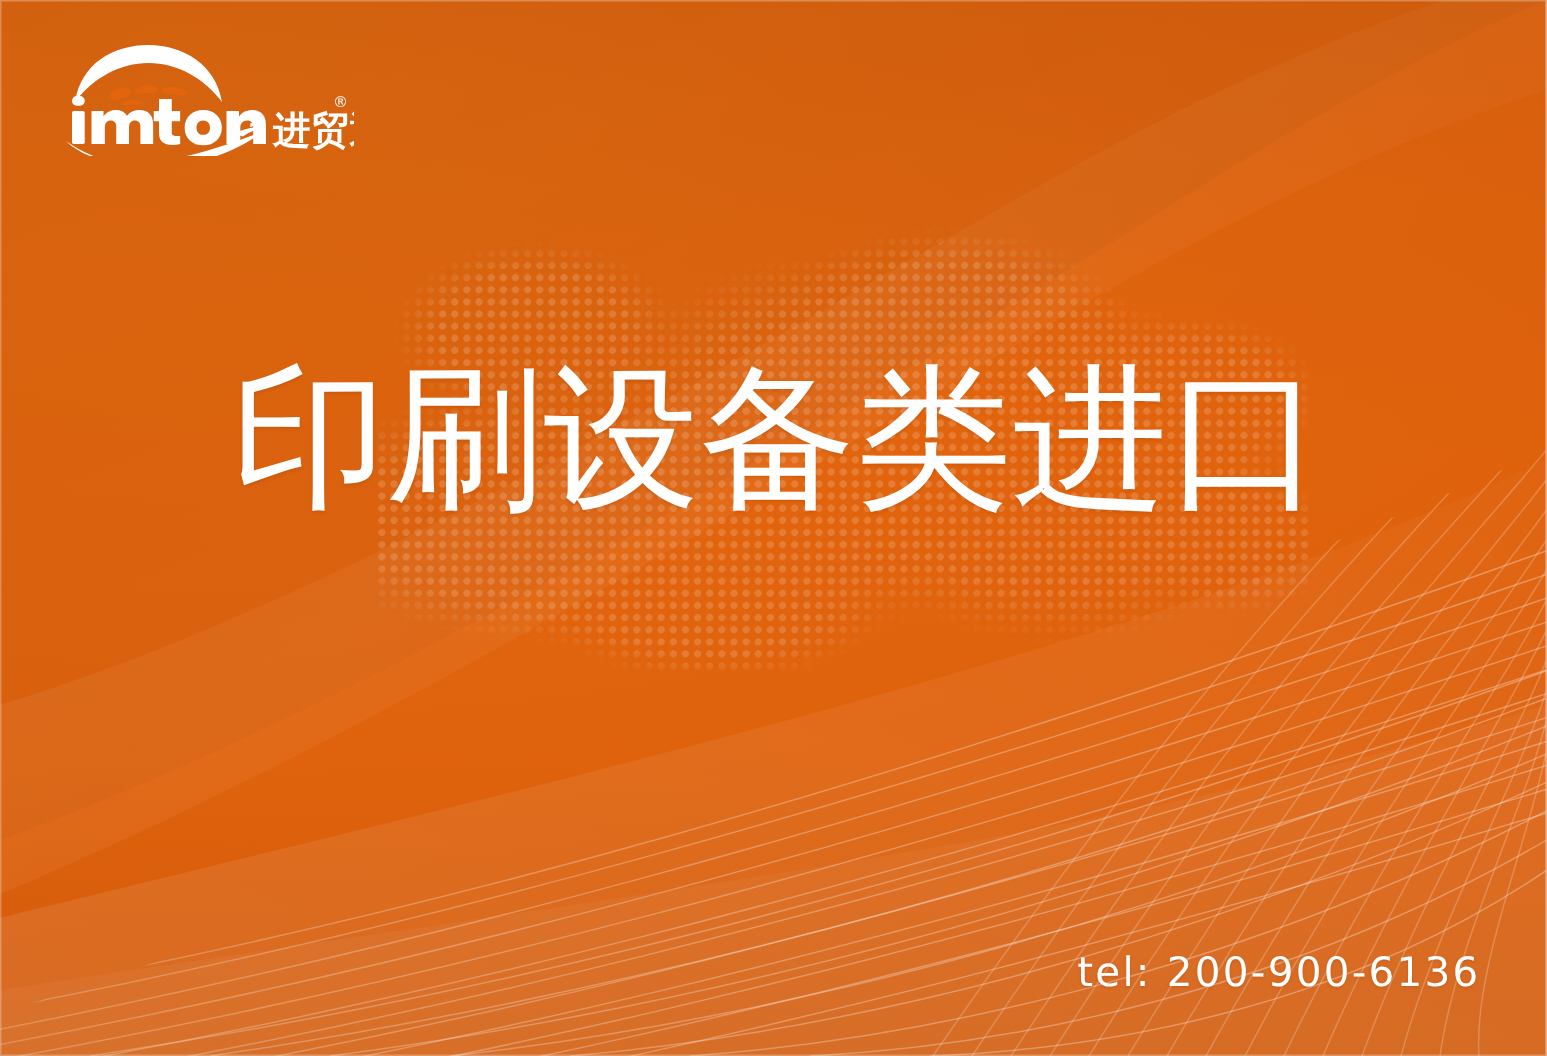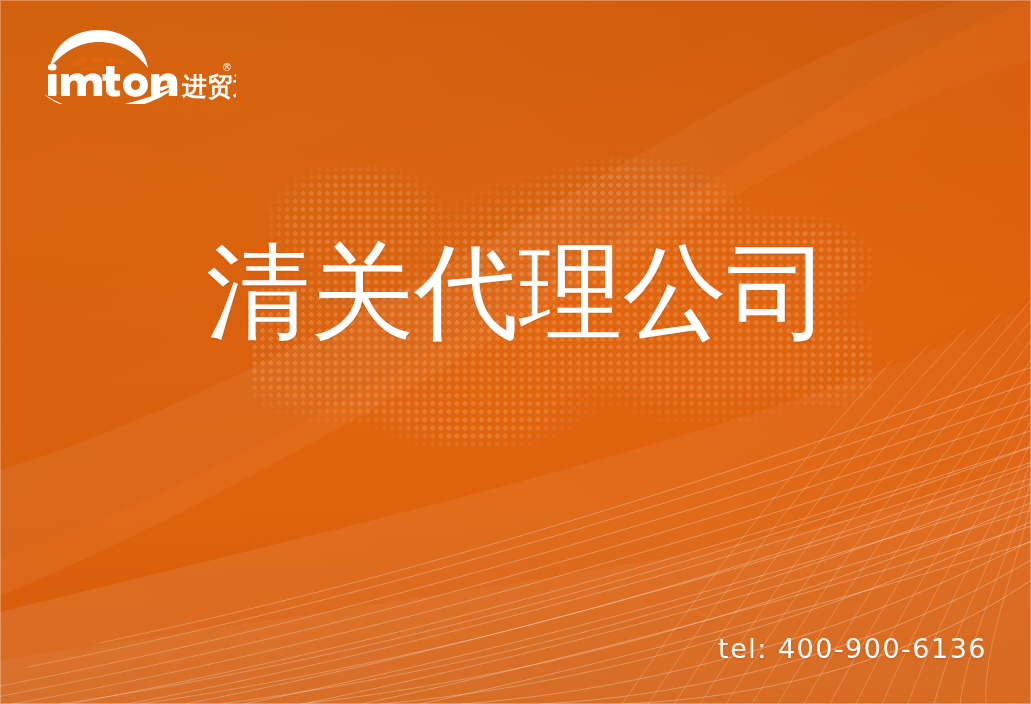--- a/index.html
+++ b/index.html
@@ -263,20 +263,20 @@
                  C64,90 30,84 8,68 Z" fill="#ffffff"></path>
         <path d="M120,63 C126,60 134,58 141,59 C136,60 130,62 126,65 Z" fill="#ffffff"></path>
         <path d="M131,56 c3.5,0 6,1.6 6.5,3.4 c-2.2,-1 -4.6,-1.2 -6.8,-0.8 Z" fill="#ffffff"></path>
       </g>
     </svg>
   </div>
 
   <div class="dotmap"></div>
 
   <div class="headline">
-    <span class="line line-1">清关代理公司</span>
+    <span class="line line-1">印刷设备类进口</span>
   </div>
 
-  <div class="tel">tel: 400-900-6136</div>
+  <div class="tel">tel: 200-900-6136</div>
 
   <div class="frame"></div>
 
 </div>
 
 </body></html>

